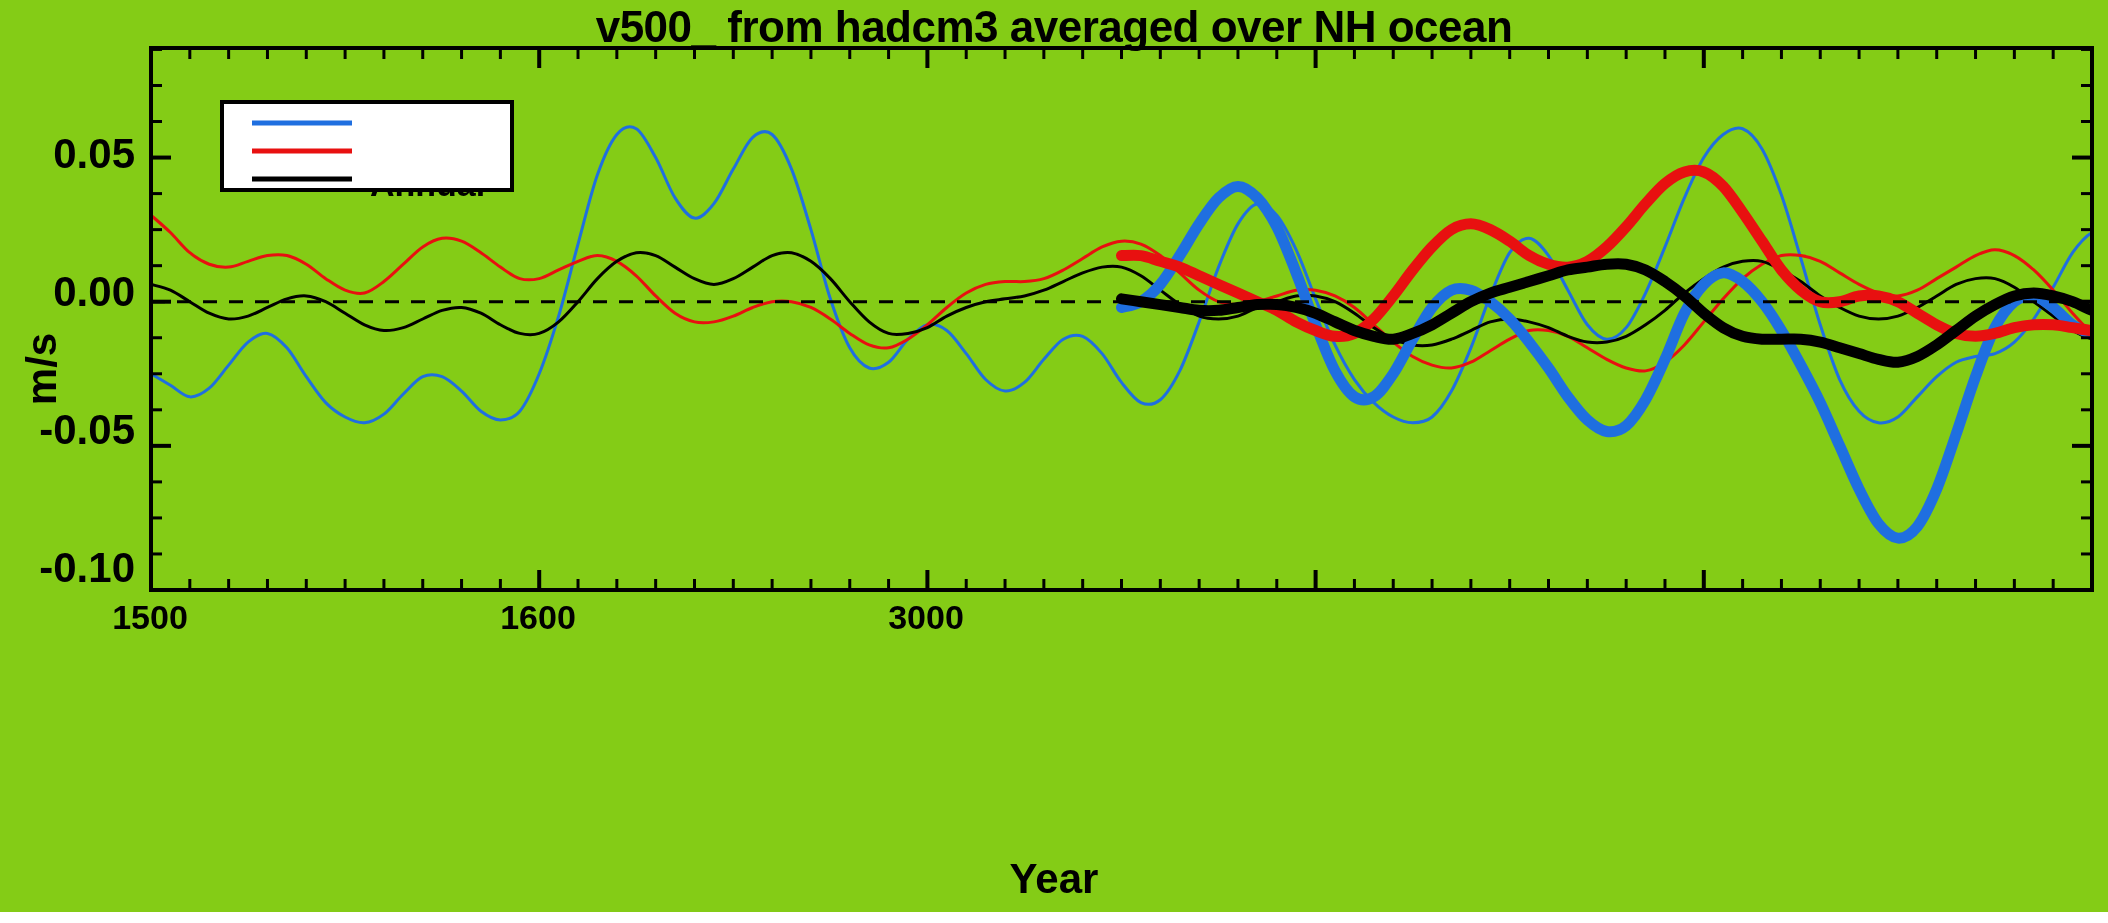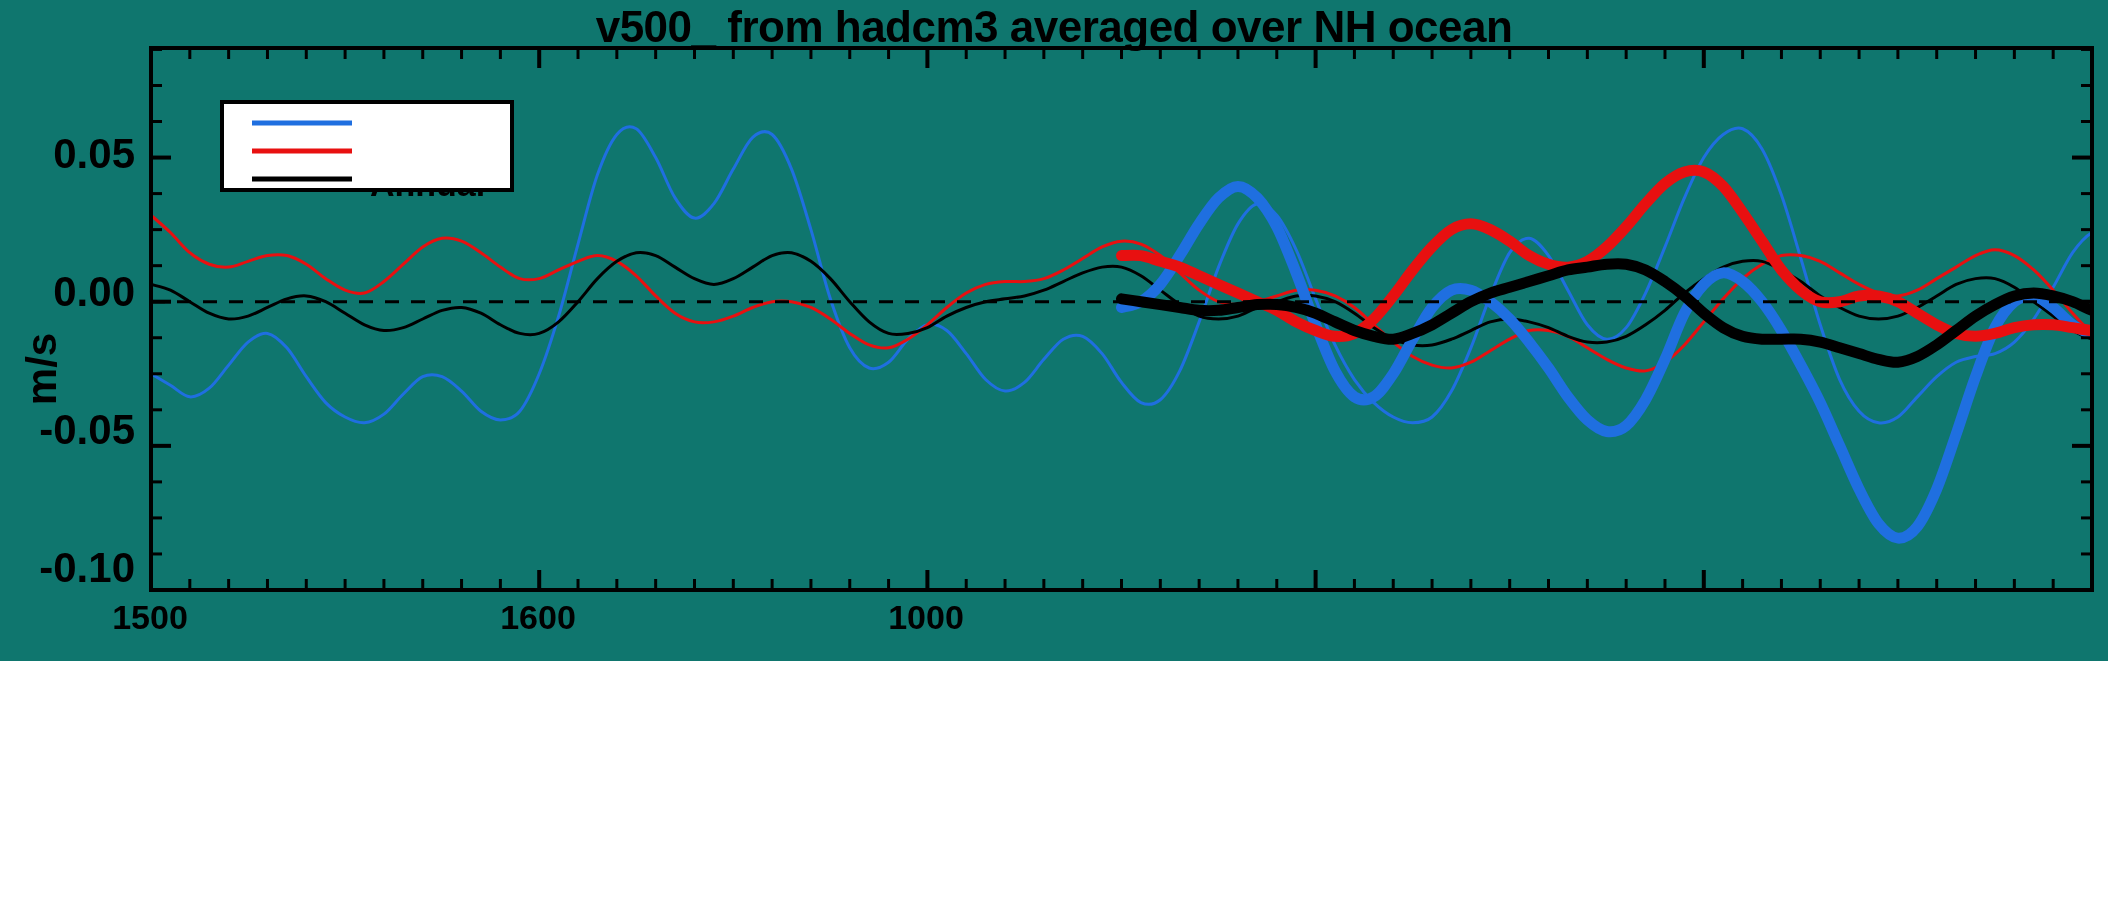--- a/index.html
+++ b/index.html
@@ -1,17 +1,17 @@
 <!DOCTYPE html>
 <html><head>
 <meta charset="utf-8">
 <style>
   html,body{margin:0;padding:0;background:#ffffff;}
   body{width:2108px;height:923px;font-family:"Liberation Sans",sans-serif;overflow:hidden;}
-  #root{position:relative;width:2108px;height:661px;background:#0f766e;}
+  #root{position:relative;width:2108px;height:912px;background:#84cc16;}
 
   #chart-title{
     position:absolute;left:0;top:2px;width:2108px;
     text-align:center;font-size:44px;font-weight:bold;color:#000;
     letter-spacing:-0.5px;
   }
 
   #plot-wrap{position:absolute;left:0;top:0;width:2108px;height:923px;}
   svg{display:block;}
   #ylabel-text{
@@ -36,29 +36,30 @@
   }
 </style>
 </head>
 <body>
 
 <div id="root">
 
   <div id="chart-title">v500_ from hadcm3 averaged over NH ocean</div>
 
   <div id="ylabel-text">m/s</div>
+  <div id="xlabel-text">Year</div>
 
   <div class="ytick-label" style="left:-45px;top:130px;">0.05</div>
   <div class="ytick-label" style="left:-45px;top:268px;">0.00</div>
   <div class="ytick-label" style="left:-45px;top:406px;">-0.05</div>
   <div class="ytick-label" style="left:-45px;top:544px;">-0.10</div>
 
   <div class="xtick-label" style="left:50px;top:598px;">1500</div>
   <div class="xtick-label" style="left:438px;top:598px;">1600</div>
-  <div class="xtick-label" style="left:826px;top:598px;">1000</div>
+  <div class="xtick-label" style="left:826px;top:598px;">3000</div>
 
   <div class="legend-label" style="left:370px;top:109px;">DJF</div>
   <div class="legend-label" style="left:370px;top:137px;">JJA</div>
   <div class="legend-label" style="left:370px;top:165px;">Annual</div>
 
   <div id="plot-wrap">
     <svg id="plot-svg" width="2108" height="923" viewBox="0 0 2108 923" xmlns="http://www.w3.org/2000/svg">
       <defs>
           <clipPath id="plotclip">
             <rect x="151" y="48" width="1941" height="542"></rect>

